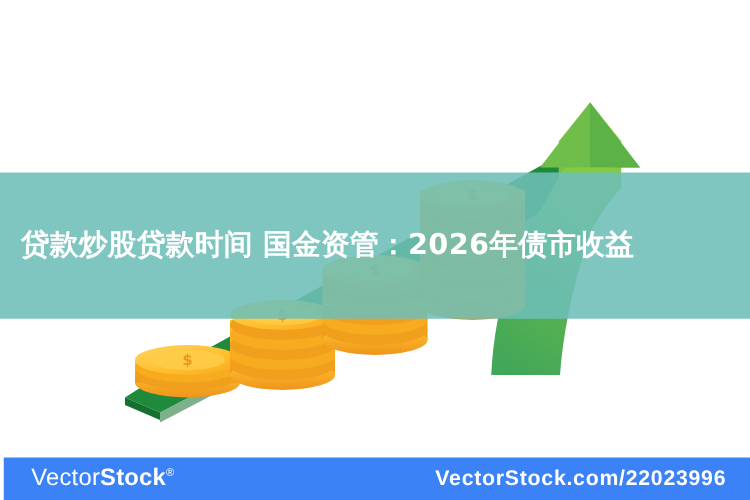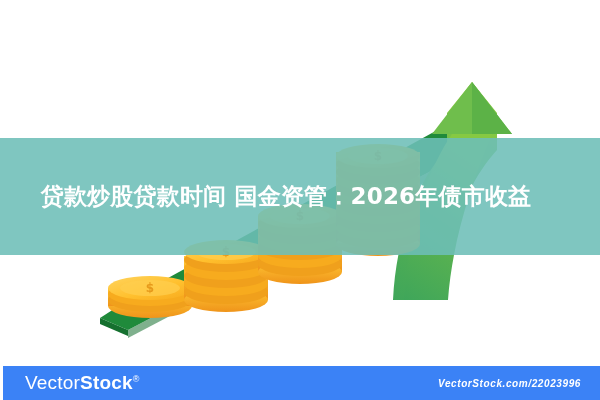--- a/index.html
+++ b/index.html
@@ -50,21 +50,20 @@
     top: 138px;
     width: 524px;
     height: 117px;
     z-index: 6;
     display: flex;
     flex-direction: row;
     align-items: center;
     justify-content: center;
     box-sizing: border-box;
     padding: 0 14px;
-    margin-left: 24px;
   }
   .headline-line {
     color: #ffffff;
     font-size: 23px;
     line-height: 37px;
     font-weight: bold;
     letter-spacing: 0.2px;
     white-space: nowrap;
     text-align: center;
     font-family: "DejaVu Sans", "Liberation Sans", sans-serif;
@@ -93,26 +92,25 @@
     font-family: "Liberation Sans", sans-serif;
   }
   #brand-logo .thin { font-weight: 300; }
   #brand-logo .bold { font-weight: bold; }
   #brand-logo .reg {
     font-size: 9px;
     vertical-align: super;
   }
   #brand-url {
     color: #ffffff;
-    font-size: 10px;
+    font-size: 17px;
     font-weight: bold;
     letter-spacing: 0.6px;
     white-space: nowrap;
     font-family: "Liberation Sans", sans-serif;
-    font-style: italic;
   }
 </style>
 </head>
 <body>
 
 <div id="stage">
 
   <div id="artwork">
     <svg viewBox="0 0 600 400" xmlns="http://www.w3.org/2000/svg">
       <defs>

